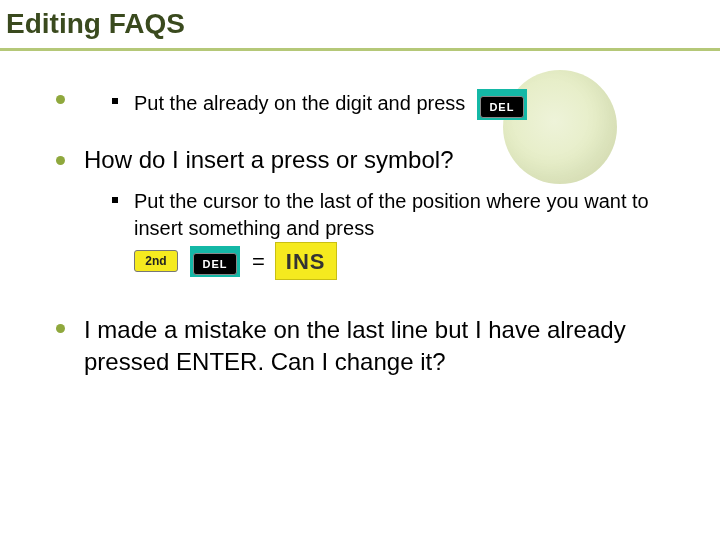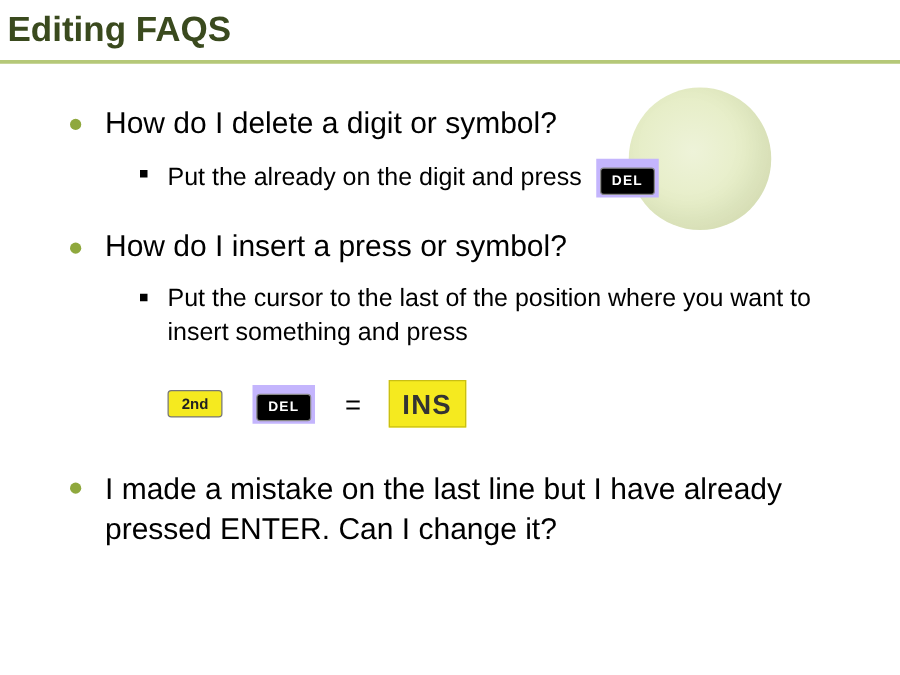--- a/index.html
+++ b/index.html
@@ -41,31 +41,31 @@
     margin:0 0 26px 0;
     padding-left:78px;
     position:relative;
     line-height:1.35;
   }
   .sub .sqbul{
     position:absolute;left:56px;top:9px;
     width:6px;height:6px;background:#000;
   }
   .key-row{
-    display:flex;align-items:center;gap:18px;
-    margin-top:24px;
+    display:flex;align-items:center;gap:6px;
+    margin-top:0;
   }
   .key-del{
     display:inline-flex;align-items:center;justify-content:center;
     background:#000;border:1px solid #888;border-radius:3px;
     color:#fff;font-weight:700;font-size:11px;letter-spacing:1px;
     height:20px;width:42px;
   }
   .key-del-wrap{
-    display:inline-block;background:#c4b5fd;padding:2px 3px;
+    display:inline-block;background:#14b8a6;padding:2px 3px;
     vertical-align:middle;margin-left:6px;
   }
   .key-2nd{
     display:inline-flex;align-items:center;justify-content:center;
     background:#f5ea1f;border:1px solid #777;border-radius:3px;
     color:#222;font-weight:700;font-size:12px;
     height:20px;width:42px;
   }
   .eq{
     font-size:22px;font-weight:400;margin:0 4px 0 6px;
@@ -89,21 +89,20 @@
 <div class="deco"></div>
 
 <div class="title-bar">
   <div class="slide-title">Editing FAQS</div>
 </div>
 
 <div class="content">
 
   <div class="q">
     <span class="bullet"></span>
-    <span>How do I delete a digit or symbol?</span>
   </div>
   <div class="sub">
     <span class="sqbul"></span>
     <span>Put the already on the digit and press</span>
     <span class="key-del-wrap inline-key">
       <span class="key-del">DEL</span>
     </span>
   </div>
 
   <div class="q">

